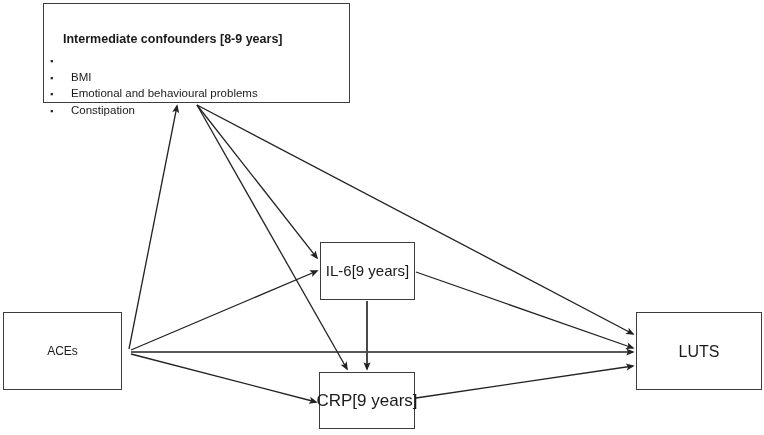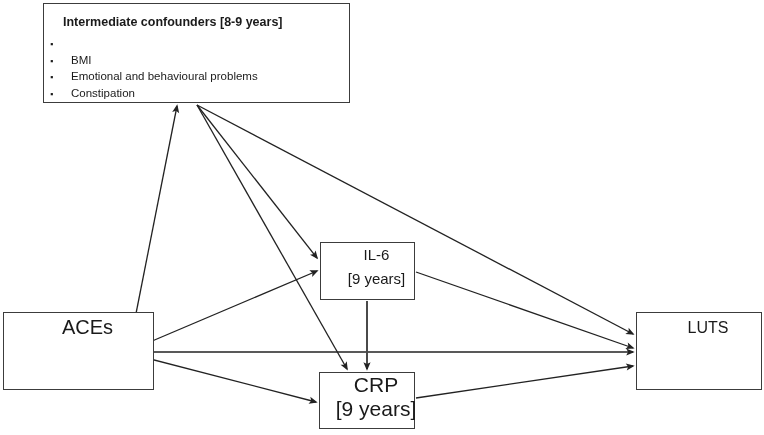--- a/index.html
+++ b/index.html
@@ -22,40 +22,40 @@
     top: 0;
     width: 764px;
     height: 435px;
   }
   .node {
     position: absolute;
     box-sizing: border-box;
     border: 1.3px solid #3c3c3c;
     background: #ffffff;
     display: flex;
-    flex-direction: column;
+    flex-direction: row;
     align-items: center;
+    justify-content: center;
     text-align: center;
-    padding-left: 18px;
   }
   .node .label, .node .timing { white-space: nowrap; }
-  #aces  { left: 3px;   top: 312px; width: 151px; height: 78px; font-size: 20px; line-height: 29px; }
+  #aces  { left: 3px;   top: 312px; width: 119px; height: 78px; font-size: 12px; line-height: 29px; }
   #luts  { left: 636px; top: 312px; width: 126px; height: 78px; font-size: 16px; line-height: 29px; gap: 17px; }
   #il6   { left: 320px; top: 242px; width: 95px;  height: 58px; font-size: 15px; line-height: 24px; }
-  #crp   { left: 319px; top: 372px; width: 96px;  height: 57px; font-size: 21px; line-height: 24px; }
+  #crp   { left: 319px; top: 372px; width: 96px;  height: 57px; font-size: 17px; line-height: 24px; }
   #confounders {
     position: absolute;
     box-sizing: border-box;
     left: 43px;
     top: 3px;
     width: 307px;
     height: 100px;
     border: 1.3px solid #3c3c3c;
     background: #ffffff;
-    padding: 11px 8px 0 0;
+    padding: 28px 8px 0 0;
   }
   .conf-title {
     font-weight: bold;
     font-size: 12.5px;
     margin: 0 0 8px 19px;
     white-space: nowrap;
   }
   .bullet-row {
     display: flex;
     align-items: baseline;

